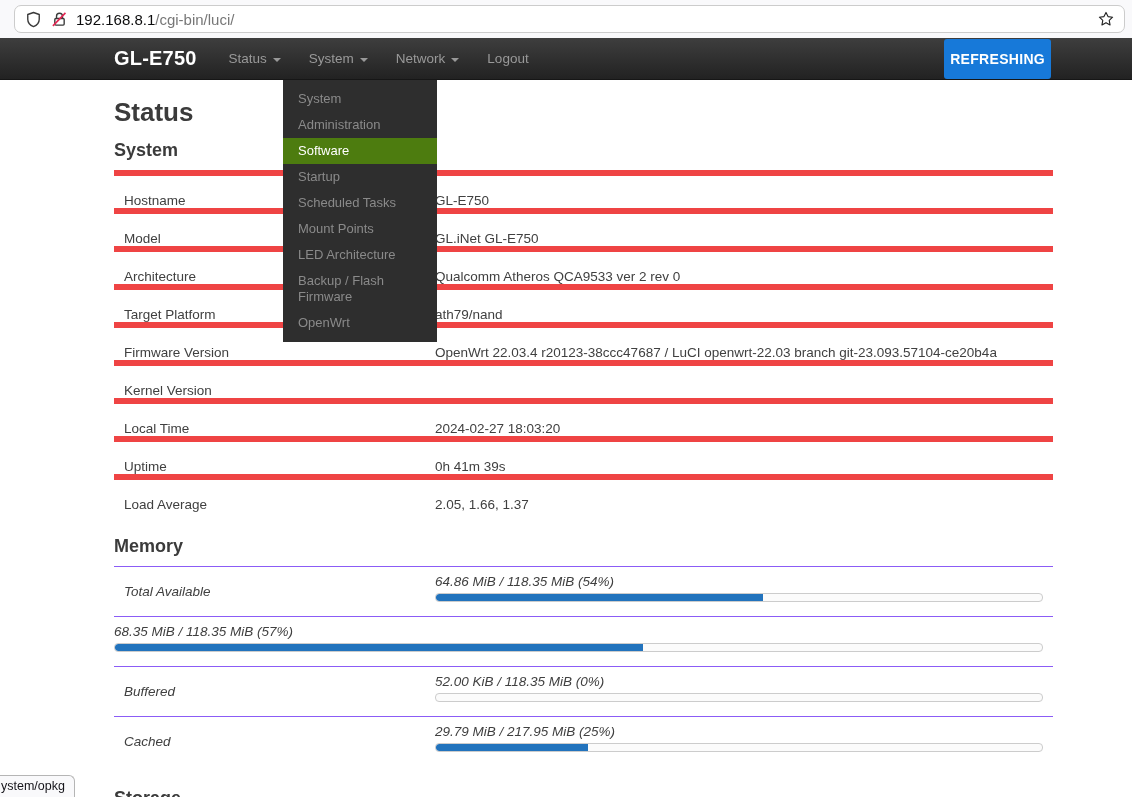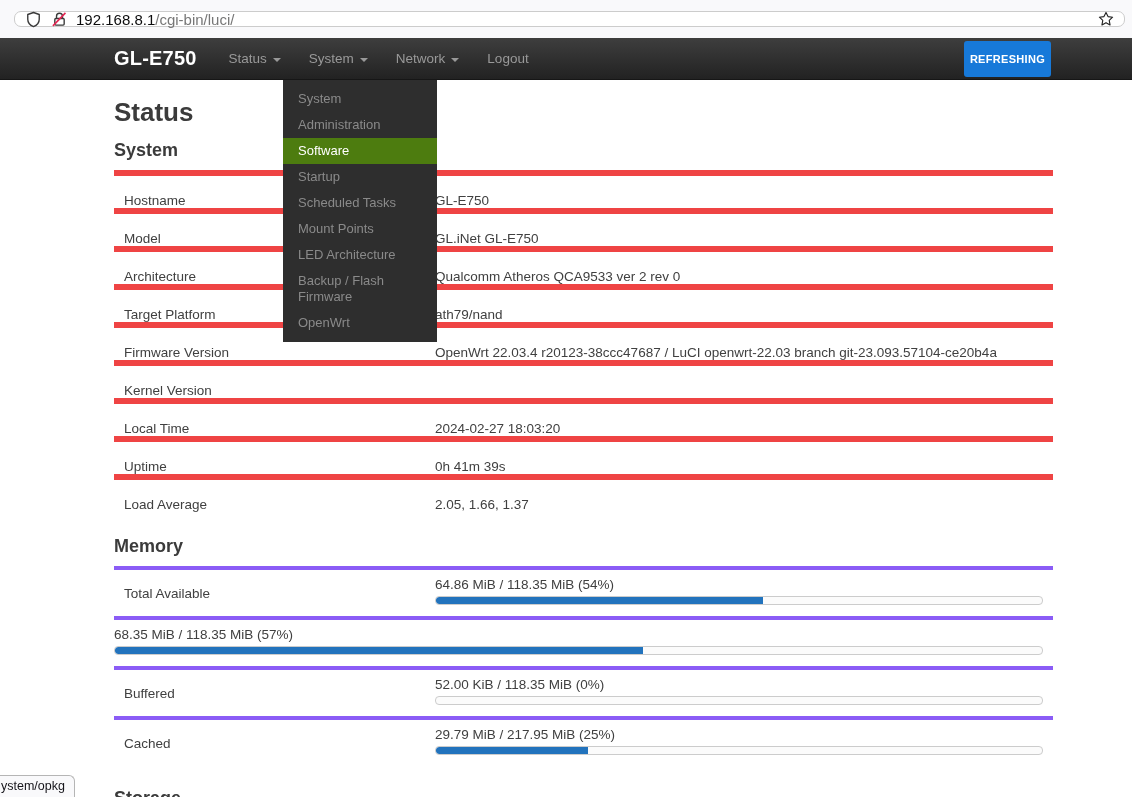--- a/index.html
+++ b/index.html
@@ -7,21 +7,21 @@
   body {
     font-family:"Liberation Sans","DejaVu Sans",sans-serif;
     background:#fff; color:#404040; position:relative;
   }
 
   
   .chrome {
     height:38px; background:#f9f9fb; display:flex; align-items:center;
   }
   .urlbar {
-    flex:1; height:16px; margin:0 7px 0 14px; background:#fff;
+    flex:1; height:28px; margin:0 7px 0 14px; background:#fff;
     border:1px solid #ccc; border-radius:7px;
     display:flex; align-items:center; padding:0 9px; gap:8px;
   }
   .urlbar .ico { width:18px; height:18px; display:inline-flex; align-items:center; justify-content:center; flex:0 0 auto; }
   .url-text { font-size:15px; color:#0c0c0d; white-space:nowrap; }
   .url-text .path { color:#777; }
   .star { margin-left:auto; }
 
   
   .navbar {
@@ -33,21 +33,21 @@
   .nav-item {
     color:#999; font-size:13.5px; padding:0 14px; height:42px;
     display:flex; align-items:center; gap:6px; cursor:pointer; white-space:nowrap;
   }
   .caret {
     width:0; height:0; border-left:4px solid transparent; border-right:4px solid transparent;
     border-top:4px solid #999; display:inline-block; margin-top:2px;
   }
   .badge {
     margin-left:auto; margin-right:81px;
-    background:#1779d9; color:#fff; font-size:11px; font-weight:bold;
+    background:#1779d9; color:#fff; font-size:14px; font-weight:bold;
     padding:12px 6px; border-radius:3px; letter-spacing:.3px;
   }
 
   
   .dropdown {
     position:absolute; left:283px; top:80px; width:154px;
     background:#2e2e2e; z-index:20; padding:6px 0;
   }
   .dd-item {
     color:#8a8a8a; font-size:13px; line-height:16px;
@@ -58,21 +58,21 @@
   
   .content { margin-left:114px; width:939px; }
   h1.page-title { font-size:26px; font-weight:bold; color:#3b3b3b; margin:17px 0 12px; }
   h2.section { font-size:18px; font-weight:bold; color:#3b3b3b; margin:0 0 9px; }
   .kv-table { margin-bottom:24px; }
   .kv-row { display:flex; border-top:6px solid #ef4444; min-height:38px; align-items:flex-end; }
   .kv-label { width:321px; padding-left:10px; font-size:13.5px; color:#404040; flex:0 0 auto; }
   .kv-value { flex:1; font-size:13.5px; color:#404040; padding-right:10px; }
 
   .mem-table { margin-bottom:0; }
-  .mem-row { display:flex; border-top:4px solid #8b5cf6; height:50px; }
+  .mem-row { display:flex; border-top:1px solid #8b5cf6; height:50px;font-style:italic; }
   .mem-label { width:321px; padding-left:10px; font-size:13.5px; display:flex; align-items:center; flex:0 0 auto; }
   .mem-cell { flex:1; padding:7px 10px 0 0; }
   .mem-value { font-size:13.5px; margin-bottom:4px; }
   .pbar {
     height:9px; border:1px solid #ccc; border-radius:4px; background:#fbfbfb; overflow:hidden;
   }
   .pfill { height:100%; background:#2273bd; border-radius:3px 0 0 3px; }
 
   h2.storage { margin-top:22px; }
 

